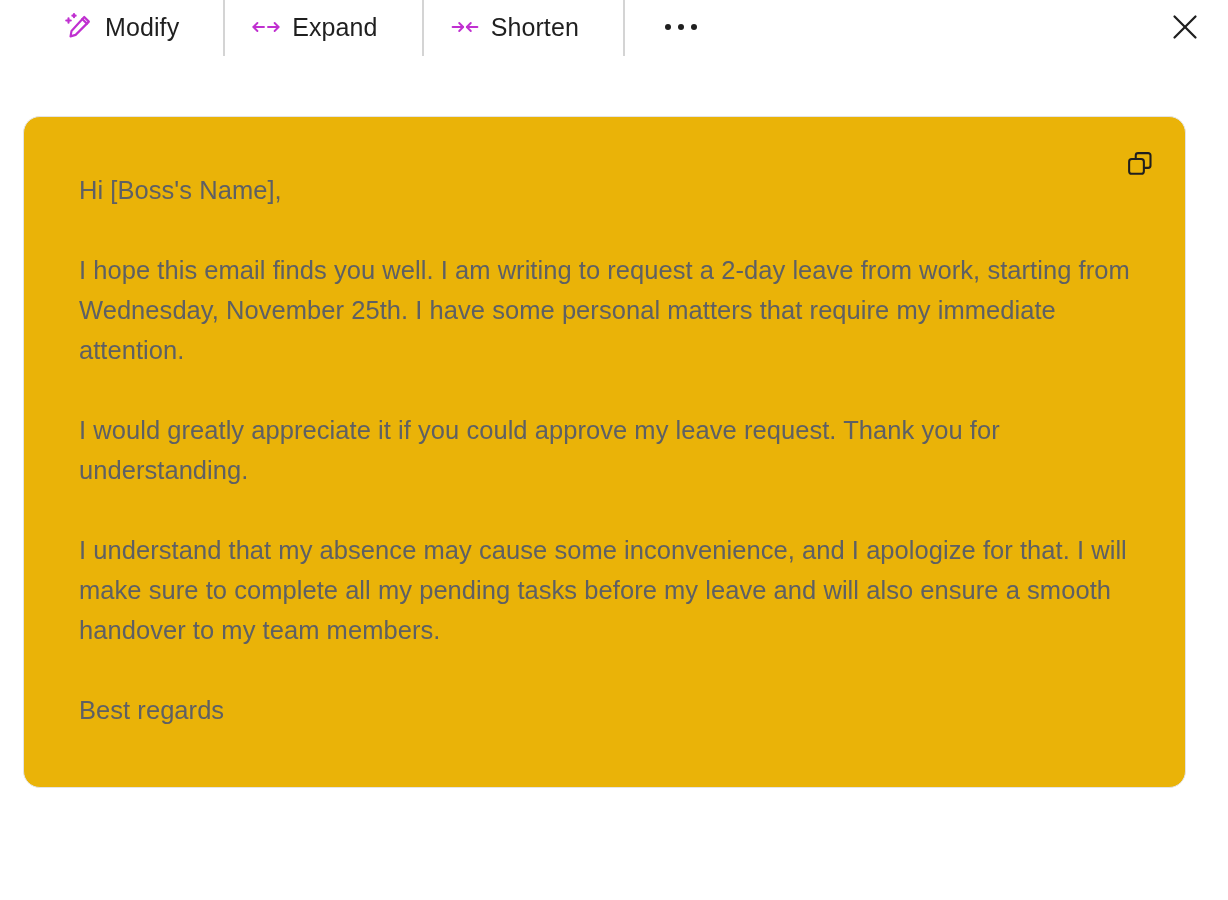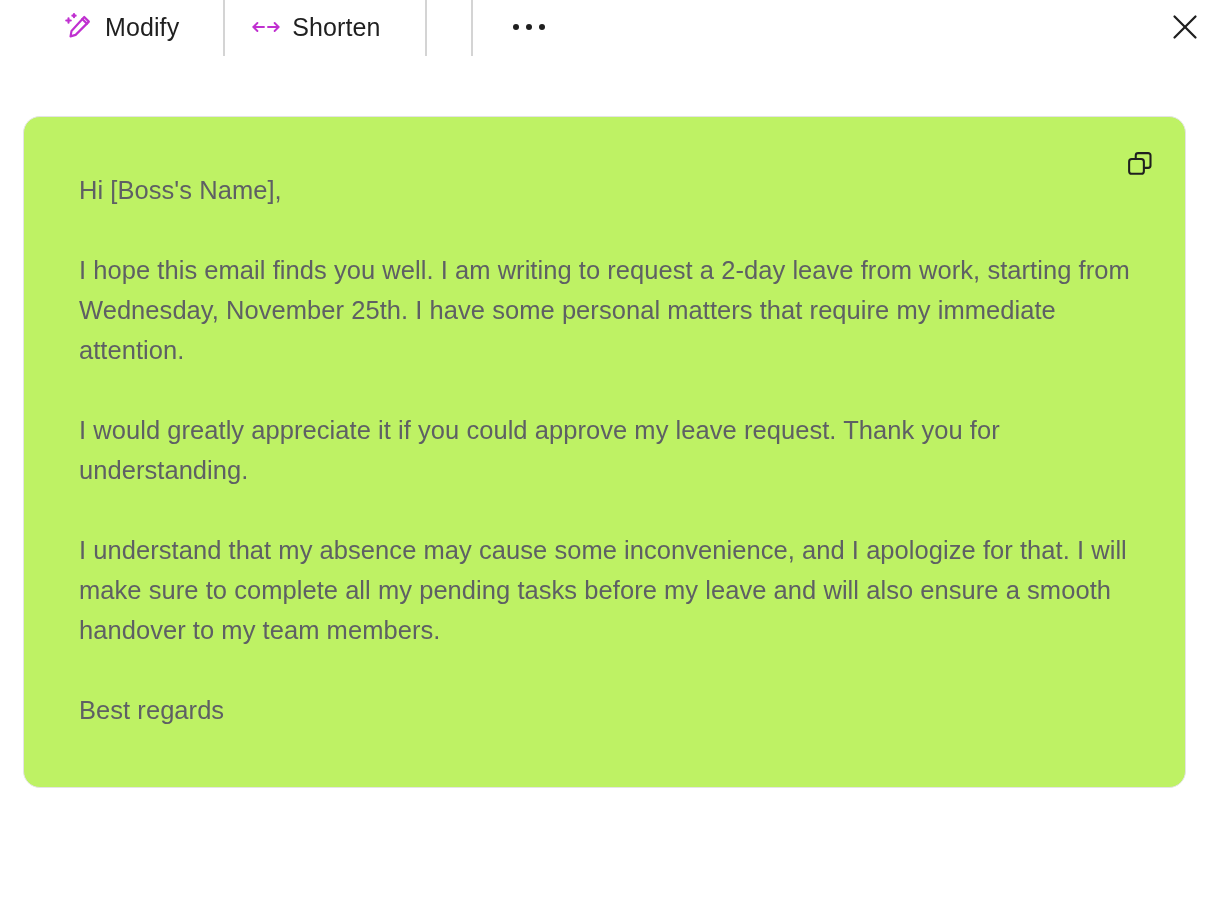--- a/index.html
+++ b/index.html
@@ -98,21 +98,21 @@
 
   
   .card {
     position: absolute;
     left: 23px;
     top: 116px;
     width: 1163px;
     height: 672px;
     border: 1.6px solid #e4e4e4;
     border-radius: 17px;
-    background: #bef264;
+    background: #eab308;
   }
 
   .copy-btn {
     position: absolute;
     top: 26px;
     right: 24px;
     width: 42px;
     height: 42px;
     display: flex;
     align-items: center;
@@ -159,25 +159,36 @@
 
   <button class="tool-btn">
     <span class="tool-icon">
       <svg width="30" height="20" viewBox="0 0 30 20" fill="none" stroke="#c030d0" stroke-width="1.9" stroke-linecap="round" stroke-linejoin="round">
         <path d="M13.0 10 H2.6"></path>
         <path d="M6.4 6.0 L2.4 10 L6.4 14.0"></path>
         <path d="M17.0 10 H27.4"></path>
         <path d="M23.6 6.0 L27.6 10 L23.6 14.0"></path>
       </svg>
     </span>
+    <span class="label">Expand</span>
+  </button>
+
+  <span class="divider gap-l gap-r"></span>
+
+  <button class="tool-btn">
+    <span class="tool-icon">
+      <svg width="30" height="20" viewBox="0 0 30 20" fill="none" stroke="#c030d0" stroke-width="1.9" stroke-linecap="round" stroke-linejoin="round">
+        <path d="M2.6 10 H13.0"></path>
+        <path d="M9.2 6.0 L13.2 10 L9.2 14.0"></path>
+        <path d="M27.4 10 H17.0"></path>
+        <path d="M20.8 6.0 L16.8 10 L20.8 14.0"></path>
+      </svg>
+    </span>
     <span class="label">Shorten</span>
   </button>
-
-  <span class="divider gap-l gap-r"></span>
-
 
   <span class="divider gap-l"></span>
 
   <button class="more-btn">
     <i></i>
     <i></i>
     <i></i>
   </button>
 
   <span class="spacer"></span>

